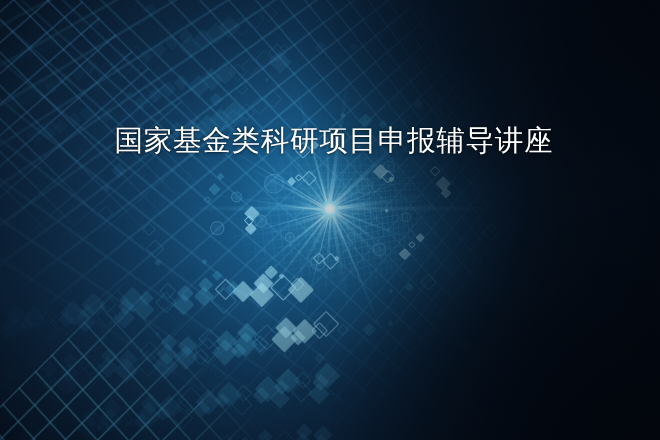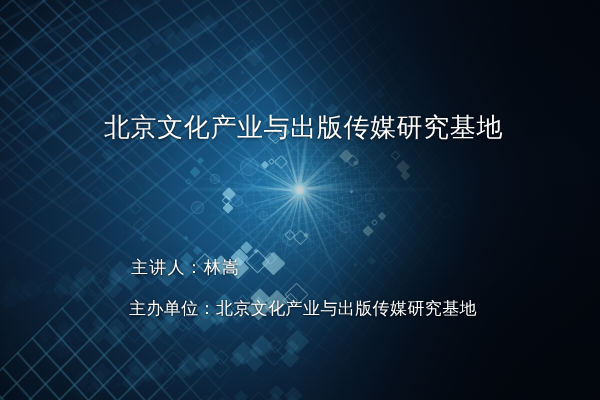--- a/index.html
+++ b/index.html
@@ -571,17 +571,15 @@
       <div class="bokeh" style="left: 364.5px; top: 192.5px; width: 7px; height: 7px;"></div>
       <div class="bokeh" style="left: 267.5px; top: 129.5px; width: 9px; height: 9px;"></div>
       <div class="bokeh" style="left: 339px; top: 221px; width: 10px; height: 10px;"></div>
     </div>
 
   <div class="layer bg-right-dark"></div>
   <div class="layer bg-topright-dark"></div>
   <div class="layer bg-bottomright-dark"></div>
   <div class="layer vignette"></div>
 
-  <div class="txt title">北京文化产业与出版传媒研究基地</div>
-  <div class="txt speaker">主讲人：林嵩</div>
-  <div class="txt org1">主办单位：北京文化产业与出版传媒研究基地</div>
+  <div class="txt title">国家基金类科研项目申报辅导讲座</div>
 
 </div>
 
 </body></html>

